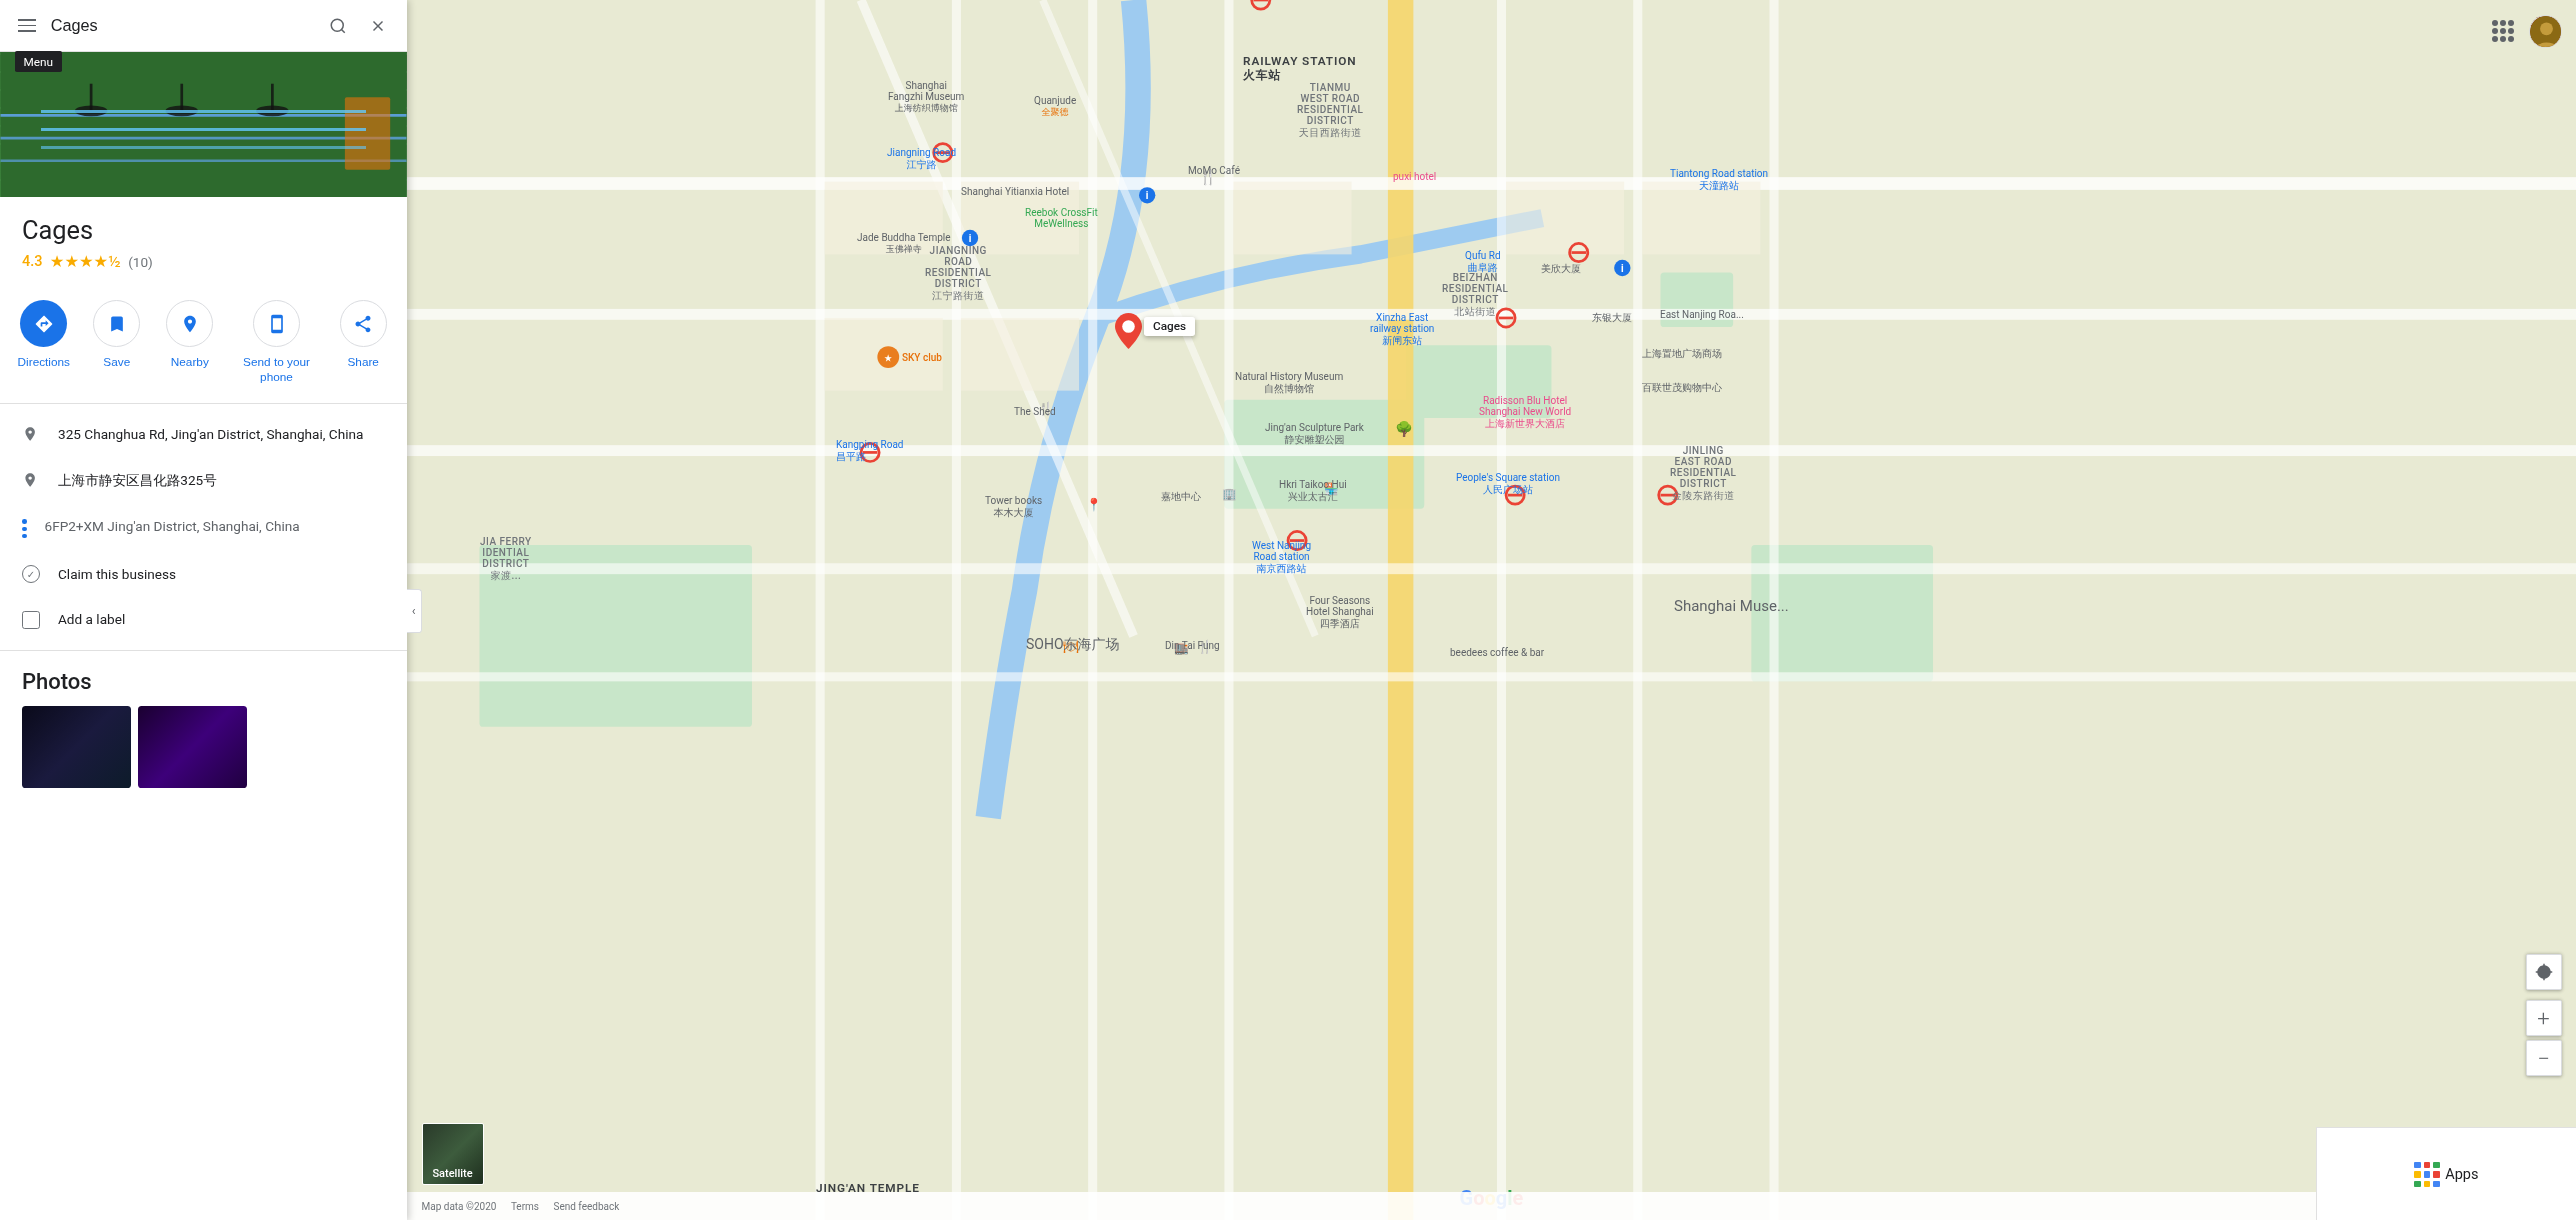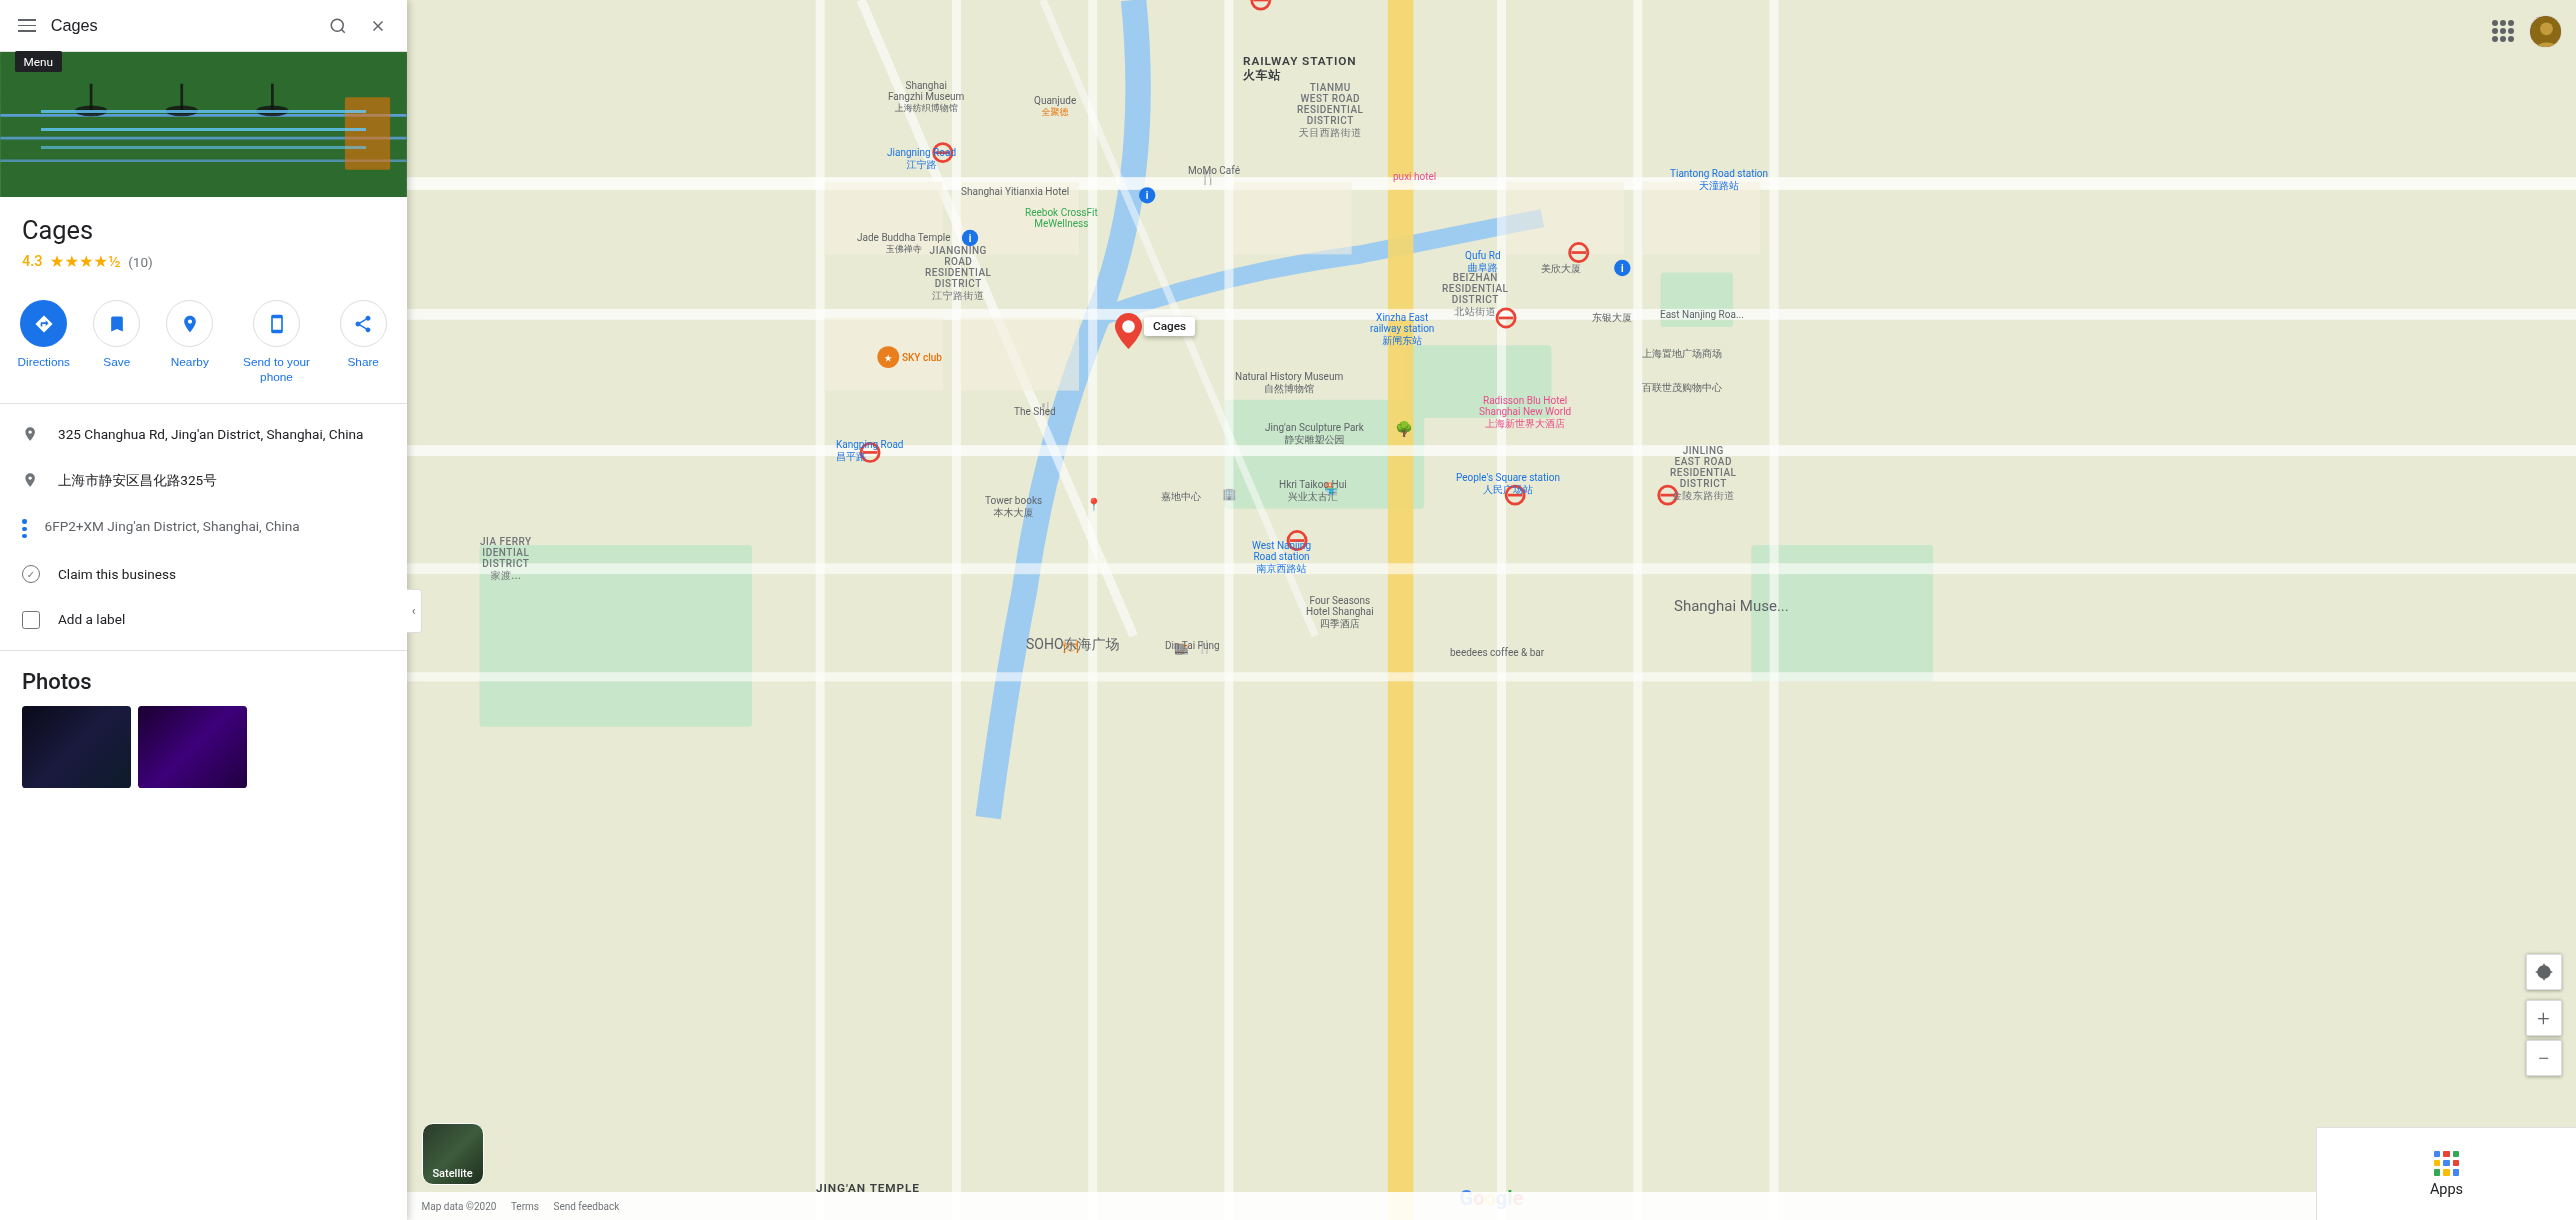--- a/index.html
+++ b/index.html
@@ -355,21 +355,21 @@
       bottom: 36px;
       width: 62px;
       height: 62px;
       cursor: pointer;
       z-index: 5;
     }
     #satellite-thumb {
       width: 62px;
       height: 62px;
       background: linear-gradient(135deg, #2a3a2a, #3d5c3d, #1e2e1e);
-      border-radius: 11px;
+      border-radius: 2px;
       border: 1.8px solid #fff;
       display: flex;
       align-items: flex-end;
       justify-content: center;
       padding-bottom: 3.6px;
     }
     #satellite-label {
       font-size: 11px;
       color: #fff;
       font-weight: 500;
@@ -413,21 +413,21 @@
     #apps-section {
       position: absolute;
       bottom: 0;
       right: 0;
       width: 260px;
       height: 94px;
       background: #fff;
       border-left: 0.9px solid #e0e0e0;
       border-top: 0.9px solid #e0e0e0;
       display: flex;
-      flex-direction: column;
+      flex-direction: row;
       align-items: center;
       justify-content: center;
       gap: 5.4px;
       z-index: 6;
     }
     #apps-grid {
       display: grid;
       grid-template-columns: repeat(3, 1fr);
       gap: 2.7px;
       width: 25.4px;

